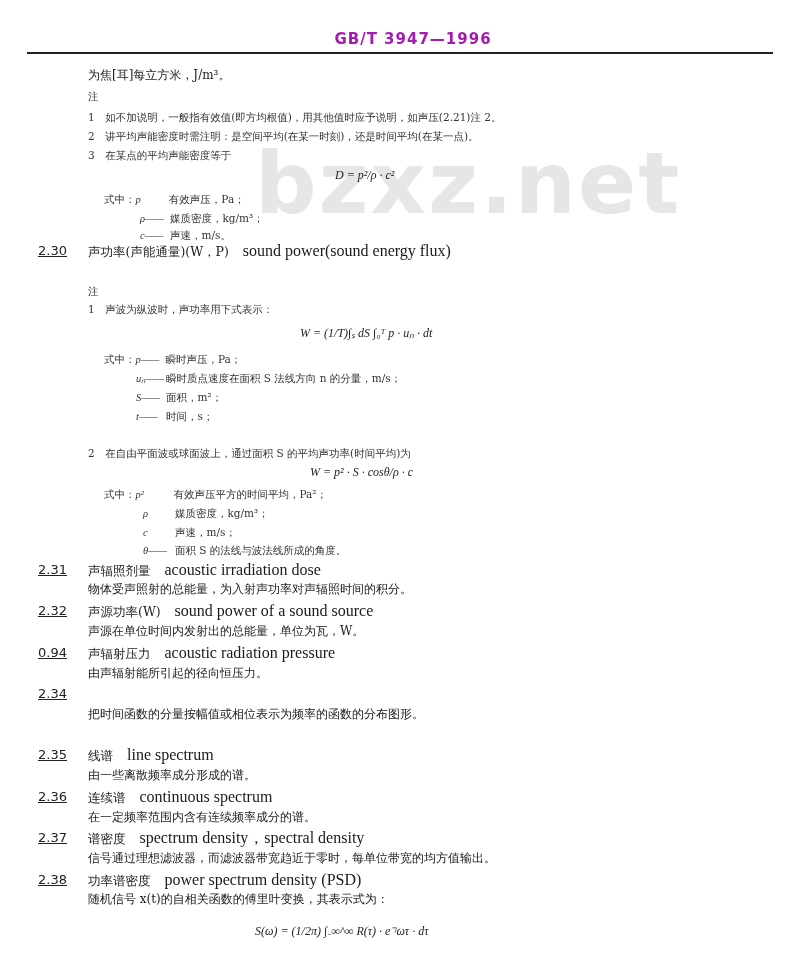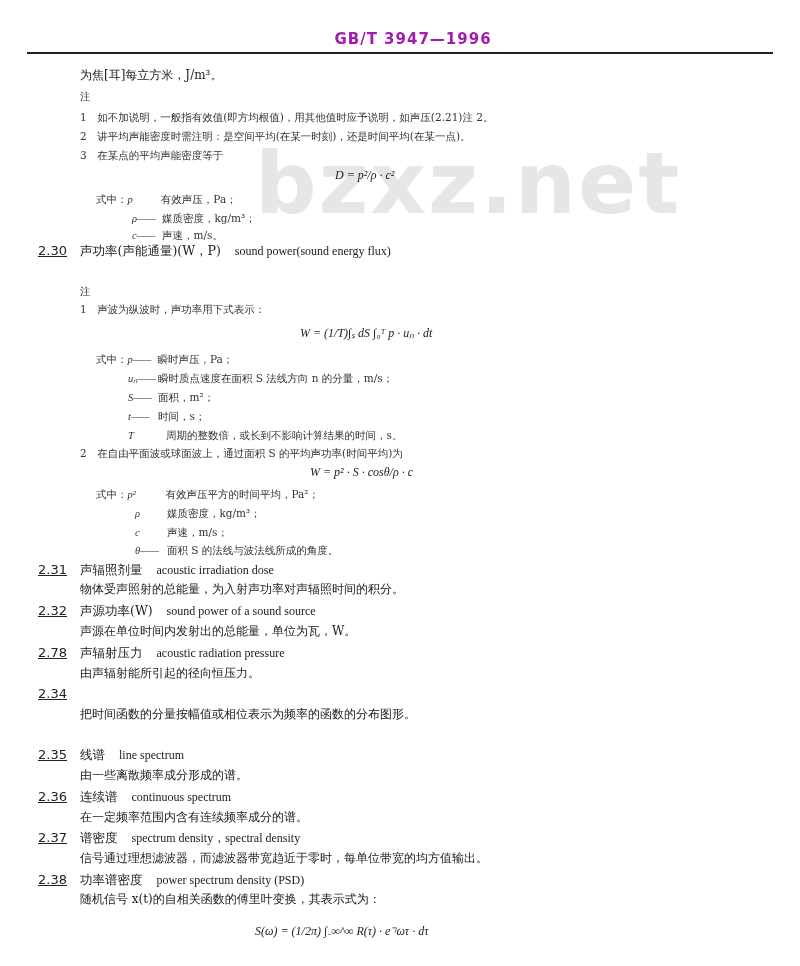--- a/index.html
+++ b/index.html
@@ -10,25 +10,25 @@
     .page { position: absolute; left: 0; top: 0; width: 800px; height: 966px; }
     .header-title {
       position: absolute; left: 0; width: 796px; top: 30px; text-align: center;
       font-family: "DejaVu Sans", sans-serif; font-weight: bold; font-size: 15px; letter-spacing: 1px; color: #a21caf; padding-left: 15px;
     }
     .header-rule { position: absolute; left: 27px; width: 399px; top: 52px; height: 2px; background: #222; }
     .watermark {
       position: absolute; left: 255px; top: 140px; font-family: "DejaVu Sans", sans-serif;
       font-weight: bold; font-size: 86px; color: #e6e6e6; letter-spacing: 2px; line-height: 1; z-index: 0;
     }
-    .line { position: absolute; white-space: nowrap; font-size: 12px; line-height: 15px; z-index: 1; }
+    .line { position: absolute; white-space: nowrap; font-size: 12px; line-height: 15px; z-index: 1; margin-left: 8px; }
     .small { font-size: 10.5px; color: #333; }
     .term-num { position: absolute; font-family: "DejaVu Sans", sans-serif; font-size: 13px; color: #222; z-index: 1; text-decoration: underline; }
     .term-head { font-size: 12.5px; }
-    .term-head .en { margin-left: 14px; font-family: "Liberation Serif", serif; font-size: 12px; }
+    .term-head .en { margin-left: 14px; font-family: "Liberation Serif", serif; font-size: 16px; }
     .formula { position: absolute; font-family: "Liberation Serif", serif; font-style: italic; font-size: 12px; white-space: nowrap; z-index: 1; color: #222; }
     .var { font-family: "Liberation Serif", serif; font-style: italic; display: inline-block; min-width: 30px; }
   </style>
 </head>
 <body>
 
 <div class="page">
   <div class="header-title">GB/T 3947—1996</div>
   <div class="header-rule" style="width:746px"></div>
   <div class="watermark">bzxz.net</div>
@@ -45,37 +45,36 @@
 
   <div class="term-num" style="left:38px;top:243px">2.30</div>
   <div class="line term-head" style="left:80px;top:243px"><span>声功率(声能通量)(W，P)</span><span class="en">sound power(sound energy flux)</span></div>
   <div class="line small" style="left:80px;top:284px">注</div>
   <div class="line small" style="left:80px;top:302px">1　声波为纵波时，声功率用下式表示：</div>
   <div class="formula" style="left:300px;top:324px">W = (1/T)∫ₛ dS ∫₀ᵀ p · uₙ · dt</div>
   <div class="line small" style="left:96px;top:352px"><span>式中：</span><span class="var">p——</span><span>瞬时声压，Pa；</span></div>
   <div class="line small" style="left:128px;top:371px"><span class="var">uₙ——</span><span>瞬时质点速度在面积 S 法线方向 n 的分量，m/s；</span></div>
   <div class="line small" style="left:128px;top:390px"><span class="var">S——</span><span>面积，m²；</span></div>
   <div class="line small" style="left:128px;top:409px"><span class="var">t——</span><span>时间，s；</span></div>
-  <div class="line small" style="left:128px;top:428px"><span class="var" style="min-width:38px">T</span><span>周期的整数倍，或长到不影响计算结果的时间，s。</span></div>
   <div class="line small" style="left:80px;top:446px">2　在自由平面波或球面波上，通过面积 S 的平均声功率(时间平均)为</div>
   <div class="formula" style="left:310px;top:465px">W = p² · S · cosθ/ρ · c</div>
   <div class="line small" style="left:96px;top:487px"><span>式中：</span><span class="var" style="min-width:38px">p²</span><span>有效声压平方的时间平均，Pa²；</span></div>
   <div class="line small" style="left:135px;top:506px"><span class="var" style="min-width:32px">ρ</span><span>媒质密度，kg/m³；</span></div>
   <div class="line small" style="left:135px;top:525px"><span class="var" style="min-width:32px">c</span><span>声速，m/s；</span></div>
   <div class="line small" style="left:135px;top:543px"><span class="var" style="min-width:32px">θ——</span><span>面积 S 的法线与波法线所成的角度。</span></div>
 
   <div class="term-num" style="left:38px;top:562px">2.31</div>
   <div class="line term-head" style="left:80px;top:562px"><span>声辐照剂量</span><span class="en">acoustic irradiation dose</span></div>
   <div class="line" style="left:80px;top:582px">物体受声照射的总能量，为入射声功率对声辐照时间的积分。</div>
 
   <div class="term-num" style="left:38px;top:603px">2.32</div>
   <div class="line term-head" style="left:80px;top:603px"><span>声源功率(W)</span><span class="en">sound power of a sound source</span></div>
   <div class="line" style="left:80px;top:624px">声源在单位时间内发射出的总能量，单位为瓦，W。</div>
 
-  <div class="term-num" style="left:38px;top:645px">2.78</div>
+  <div class="term-num" style="left:38px;top:645px">0.94</div>
   <div class="line term-head" style="left:80px;top:645px"><span>声辐射压力</span><span class="en">acoustic radiation pressure</span></div>
   <div class="line" style="left:80px;top:666px">由声辐射能所引起的径向恒压力。</div>
 
   <div class="term-num" style="left:38px;top:686px">2.34</div>
   <div class="line" style="left:80px;top:707px">把时间函数的分量按幅值或相位表示为频率的函数的分布图形。</div>
 
   <div class="term-num" style="left:38px;top:747px">2.35</div>
   <div class="line term-head" style="left:80px;top:747px"><span>线谱</span><span class="en">line spectrum</span></div>
   <div class="line" style="left:80px;top:768px">由一些离散频率成分形成的谱。</div>
 

